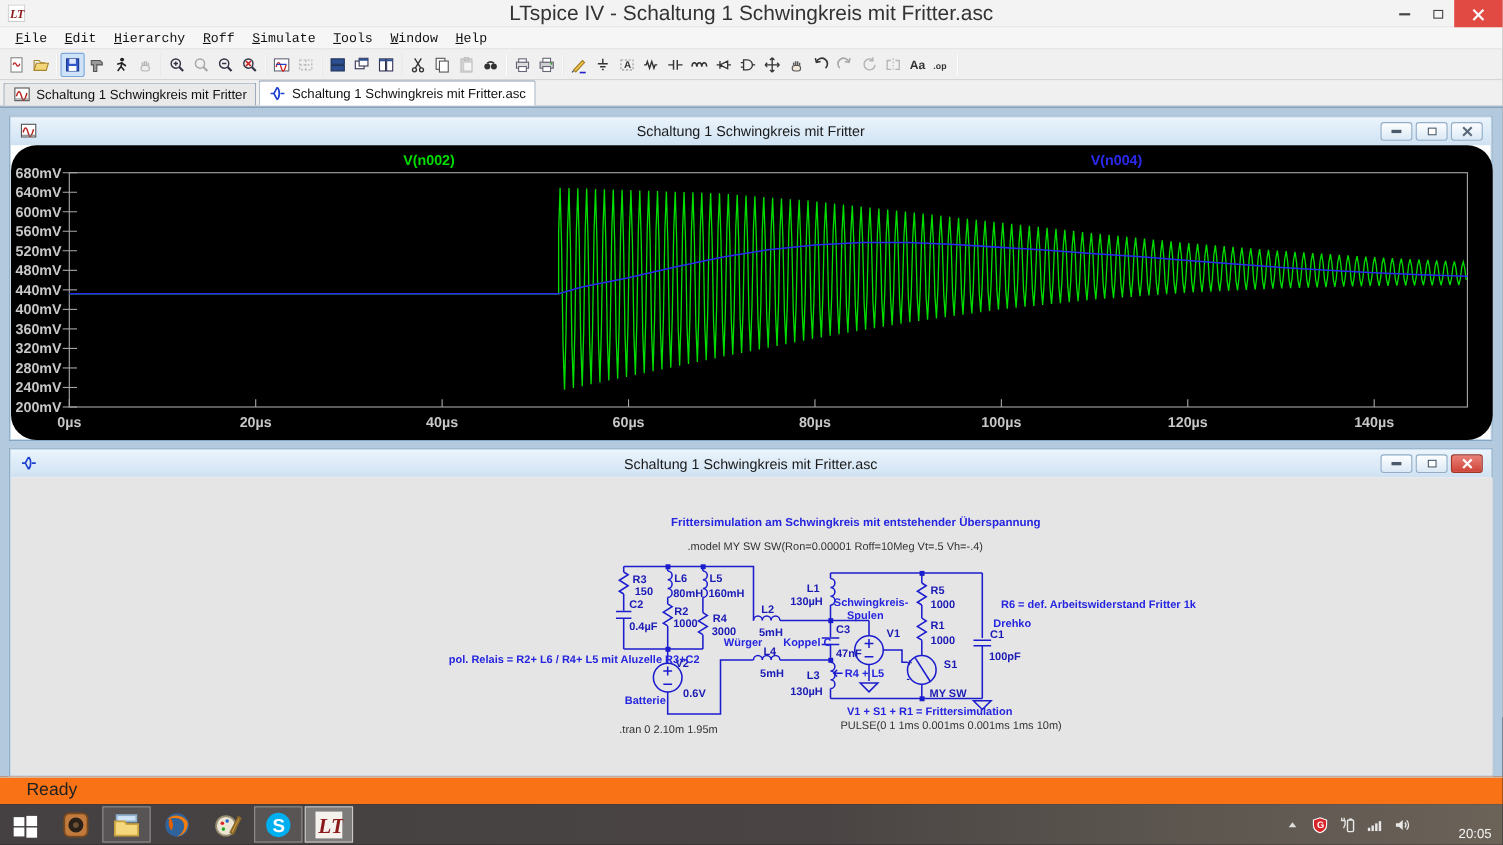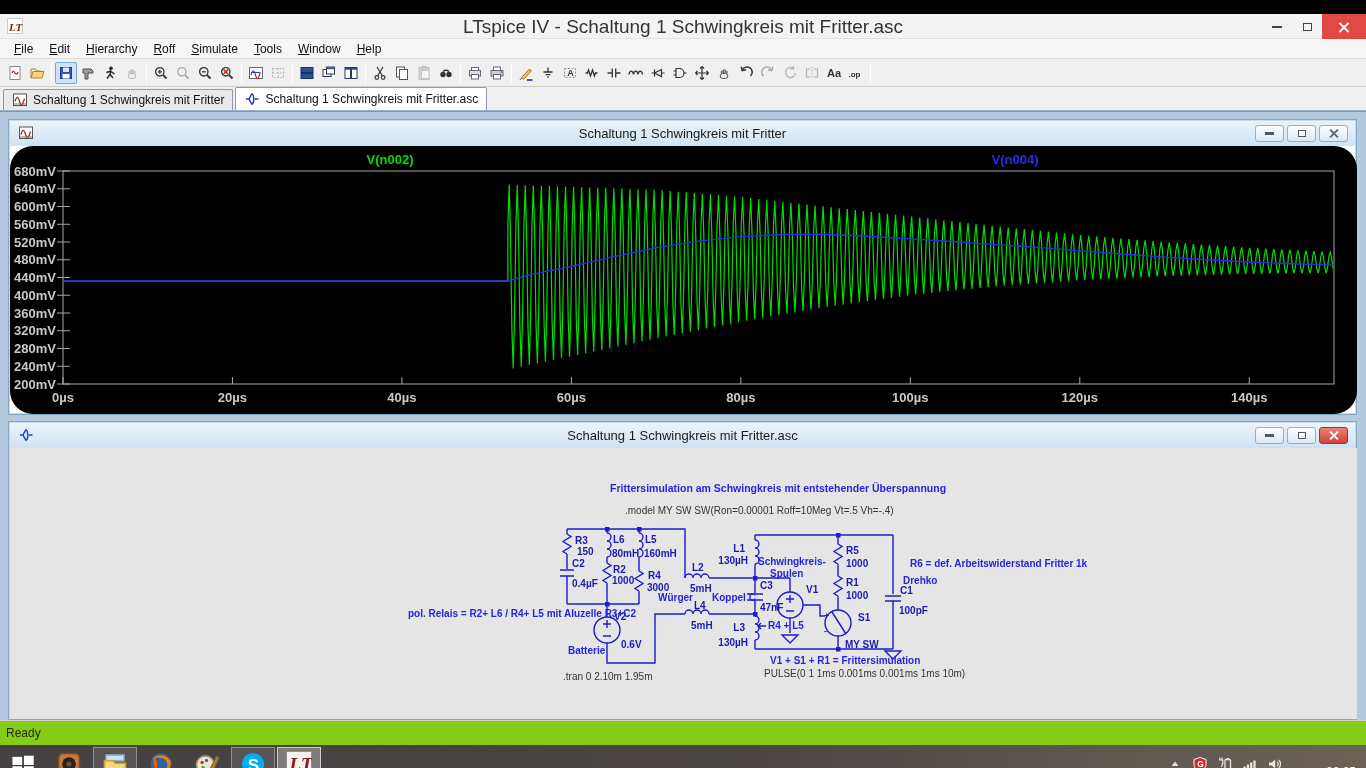--- a/index.html
+++ b/index.html
@@ -1,37 +1,37 @@
 <!DOCTYPE html>
 <html><head>
 <meta charset="utf-8">
 <style>
   html,body{margin:0;padding:0;width:1366px;height:768px;overflow:hidden;
     font-family:"Liberation Sans","DejaVu Sans",sans-serif;background:#000;}
   *{box-sizing:border-box;}
-  #root{position:absolute;left:0;top:14px;width:1366px;height:652px;background:#f0f0f0;}
+  #root{position:absolute;left:0;top:0;width:1366px;height:652px;background:#f0f0f0;}
 
   
   #main-titlebar{position:absolute;left:0;top:0;width:1366px;height:25px;background:#f3f3f3;
     border-bottom:1px solid #e2e2e2;}
   #main-title{position:absolute;left:0;right:0;top:0;height:25px;line-height:25px;text-align:center;
     font-size:19px;color:#333;}
   #main-icon{position:absolute;left:7px;top:4px;width:18px;height:18px;}
   .caption-btns{position:absolute;right:0;top:0;height:25px;display:flex;}
   .cap-btn{width:30px;height:25px;display:flex;align-items:center;justify-content:center;}
   .cap-btn.close{width:44px;background:#e04a42;}
   .g-min{width:10px;height:2px;background:#444;}
   .g-max{width:9px;height:8px;border:1px solid #444;}
   .g-x{position:relative;width:10px;height:10px;}
   .g-x::before,.g-x::after{content:"";position:absolute;left:4px;top:-1px;width:2px;height:13px;background:#fff;}
   .g-x::before{transform:rotate(45deg);} .g-x::after{transform:rotate(-45deg);}
 
   #menubar{position:absolute;left:0;top:25px;width:1366px;height:20px;background:#f6f6f6;
     border-bottom:1px solid #ddd;font-size:12px;color:#111;display:flex;align-items:center;padding-left:6px;}
-  .menu-item{display:inline-block;padding:2px 8px;}
+  .menu-item{display:inline-block;padding:2px 8px;font-family:Liberation Mono, monospace;}
   .menu-item::first-letter{text-decoration:underline;}
 
   #toolbar{position:absolute;left:0;top:45px;width:1366px;height:28px;background:#f0f0f0;
     border-bottom:1px solid #cfcfcf;display:flex;align-items:center;padding-left:4px;}
   .tb-btn{width:22px;height:22px;display:flex;align-items:center;justify-content:center;border:1px solid transparent;border-radius:2px;}
   .tb-btn.active{background:#cfe3f8;border-color:#7aa6d8;}
   .tb-btn.disabled{opacity:.38;filter:grayscale(90%);}
   .tb-sep{width:1px;height:20px;background:#bbb;margin:0 3px;border-right:1px solid #fff;}
 
   #tabbar{position:absolute;left:0;top:73px;width:1366px;height:24px;background:#f0f0f0;
@@ -58,22 +58,22 @@
   .cg-x{position:relative;width:9px;height:9px;}
   .cg-x::before,.cg-x::after{content:"";position:absolute;left:4px;top:-1px;width:2px;height:11px;background:#5a6a7a;}
   .cg-x::before{transform:rotate(45deg);} .cg-x::after{transform:rotate(-45deg);}
   .cg-x.w::before,.cg-x.w::after{background:#fff;}
 
   #wave-content{position:absolute;left:1px;top:26px;width:1347px;height:268px;background:#000;border-radius:23px;}
   #schem-content{position:absolute;left:1px;top:26px;width:1347px;height:271px;background:#e5e5e5;}
   svg{display:block;}
 
   
-  #statusbar{position:absolute;left:0;top:706px;width:1366px;height:25px;background:#84cc16;
-    border-top:1px solid #cfcfcf;font-size:12px;color:#222;line-height:24px;padding-left:6px;}
+  #statusbar{position:absolute;left:0;top:706px;width:1366px;height:25px;background:#f97316;
+    border-top:1px solid #cfcfcf;font-size:16px;color:#222;line-height:24px;padding-left:24px;}
   #taskbar{position:absolute;left:0;top:731px;width:1366px;height:37px;
     background:linear-gradient(90deg,#454041 0%,#4a4544 55%,#5a544e 75%,#6b6258 100%);display:flex;align-items:center;}
   .tk-btn{width:46px;height:37px;display:flex;align-items:center;justify-content:center;}
   .tk-btn.open{border:1px solid rgba(255,255,255,.35);background:rgba(255,255,255,.10);width:44px;height:33px;margin:2px 1px;}
   .tk-btn.active{background:rgba(255,255,255,.30);border:1px solid rgba(255,255,255,.6);}
   .tk-btn svg{width:26px;height:26px;}
   #tray{margin-left:auto;display:flex;align-items:center;gap:9px;padding-right:10px;}
   #tray .ti{width:16px;height:16px;}
   #clock{color:#f4f4f4;font-size:12px;text-align:right;line-height:15px;padding-left:4px;margin-top:32px;}
 </style>

